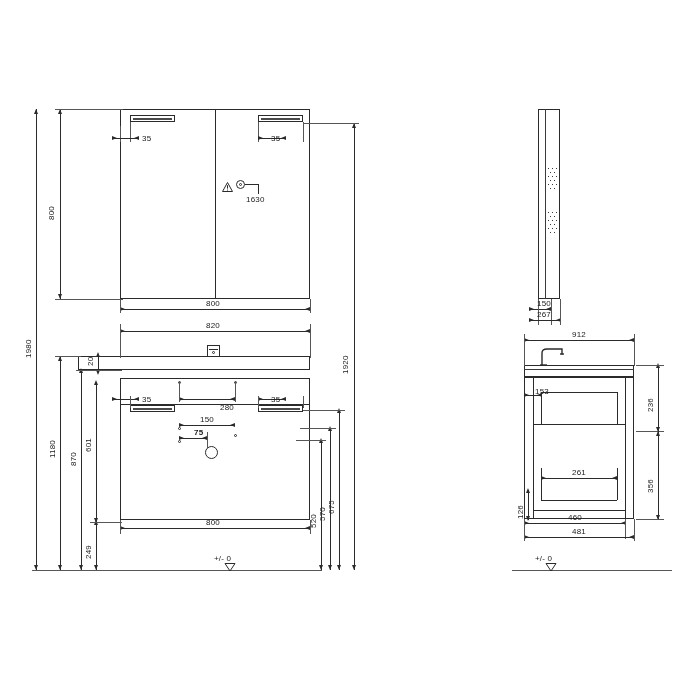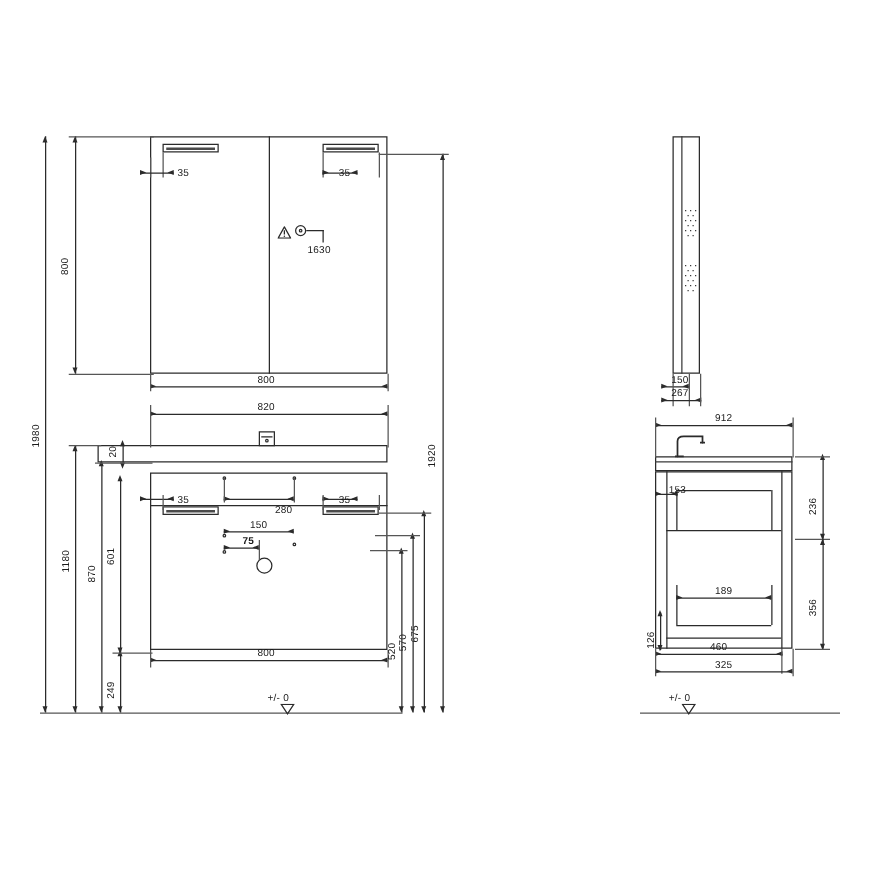--- a/index.html
+++ b/index.html
@@ -375,39 +375,39 @@
   <div class="lbl" style="left:572px; top:331px;">912</div>
 
   <div class="ln h" style="left:524px; top:395px; width:18px;"></div>
   <div class="arrowR" style="left:524px; top:393px;"></div>
   <div class="arrowL" style="left:537px; top:393px;"></div>
   <div class="lbl" style="left:535px; top:388px;">153</div>
 
   <div class="ln h" style="left:541px; top:478px; width:76px;"></div>
   <div class="arrowR" style="left:541px; top:476px;"></div>
   <div class="arrowL" style="left:612px; top:476px;"></div>
-  <div class="lbl" style="left:572px; top:469px;">189</div>
+  <div class="lbl" style="left:572px; top:469px;">261</div>
 
   <div class="ln v" style="left:528px; top:490px; height:30px;"></div>
   <div class="arrowU" style="left:526px; top:488px;"></div>
   <div class="arrowD" style="left:526px; top:516px;"></div>
   <div class="lbl rot" style="left:525px; top:511px;">126</div>
 
   <div class="ln h" style="left:524px; top:523px; width:102px;"></div>
   <div class="arrowR" style="left:524px; top:521px;"></div>
   <div class="arrowL" style="left:621px; top:521px;"></div>
   <div class="ln v ext" style="left:625px; top:519px; height:20px;"></div>
   <div class="lbl" style="left:568px; top:514px;">460</div>
 
   <div class="ln h" style="left:524px; top:537px; width:110px;"></div>
   <div class="arrowR" style="left:524px; top:535px;"></div>
   <div class="arrowL" style="left:629px; top:535px;"></div>
   <div class="ln v ext" style="left:524px; top:519px; height:22px;"></div>
   <div class="ln v ext" style="left:634px; top:519px; height:22px;"></div>
-  <div class="lbl" style="left:572px; top:528px;">325</div>
+  <div class="lbl" style="left:572px; top:528px;">481</div>
 
   <div class="ln v" style="left:658px; top:365px; height:66px;"></div>
   <div class="arrowU" style="left:656px; top:363px;"></div>
   <div class="arrowD" style="left:656px; top:427px;"></div>
   <div class="ln h ext" style="left:636px; top:365px; width:28px;"></div>
   <div class="ln h ext" style="left:636px; top:431px; width:28px;"></div>
   <div class="lbl rot" style="left:655px; top:404px;">236</div>
 
   <div class="ln v" style="left:658px; top:431px; height:88px;"></div>
   <div class="arrowU" style="left:656px; top:431px;"></div>

